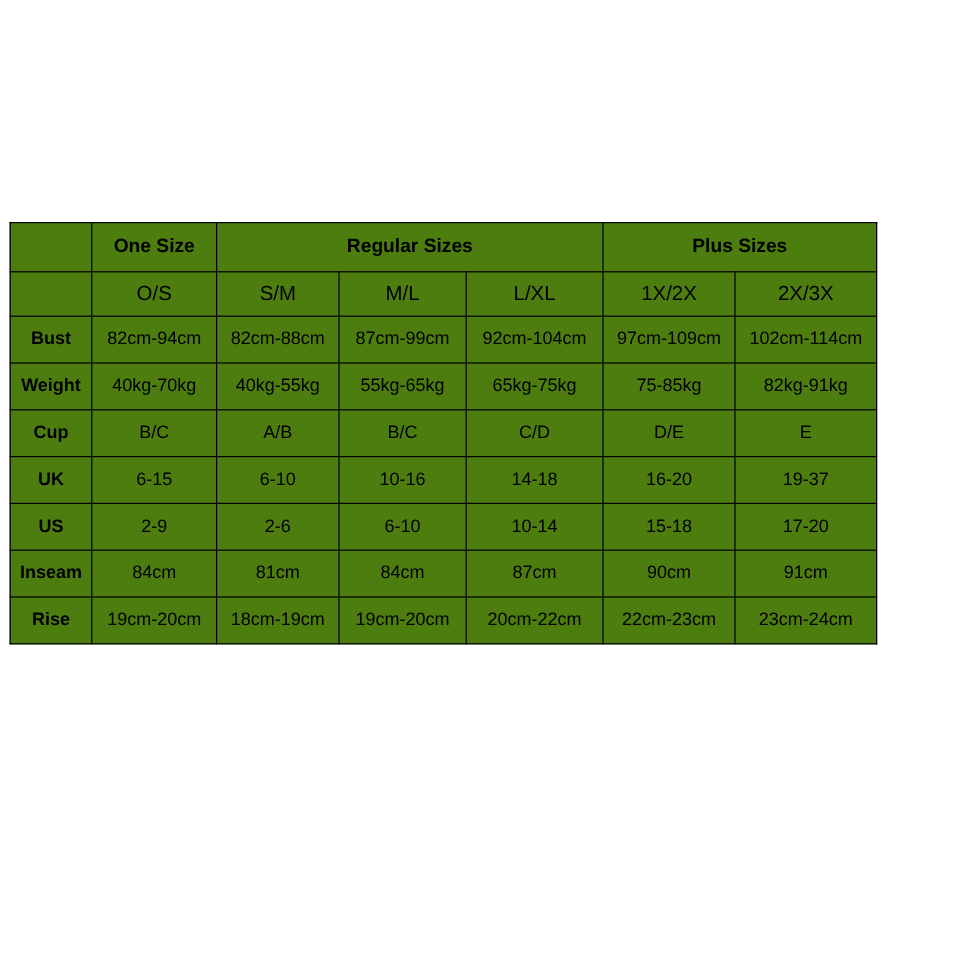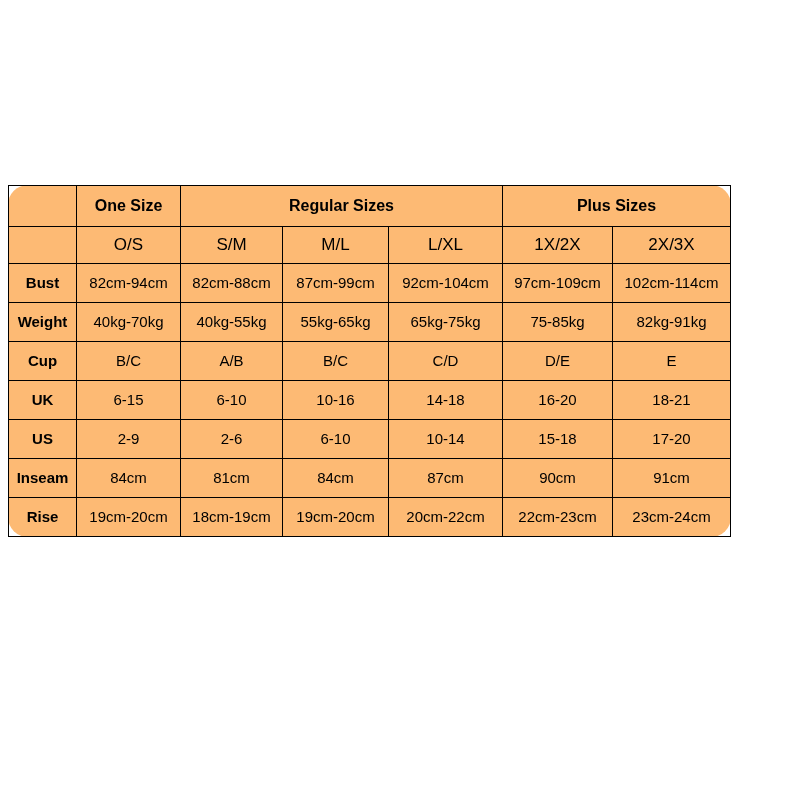--- a/index.html
+++ b/index.html
@@ -20,22 +20,21 @@
   #table-wrap {
     position: absolute;
     left: 8px;
     top: 185px;
     width: 784px;
   }
   table.size-chart {
     border-collapse: collapse;
     width: 644px;
     table-layout: fixed;
-    background: #fdba74;
-    border-radius: 20px;
+    background: #4d7c0f;
   }
   table.size-chart td,
   table.size-chart th {
     border: 1px solid #000000;
     text-align: center;
     vertical-align: middle;
     color: #000000;
     font-weight: normal;
     font-size: 15px;
     padding: 0;
@@ -127,21 +126,21 @@
           <td>D/E</td>
           <td>E</td>
         </tr>
         <tr>
           <td class="row-label">UK</td>
           <td>6-15</td>
           <td>6-10</td>
           <td>10-16</td>
           <td>14-18</td>
           <td>16-20</td>
-          <td>18-21</td>
+          <td>19-37</td>
         </tr>
         <tr>
           <td class="row-label">US</td>
           <td>2-9</td>
           <td>2-6</td>
           <td>6-10</td>
           <td>10-14</td>
           <td>15-18</td>
           <td>17-20</td>
         </tr>

